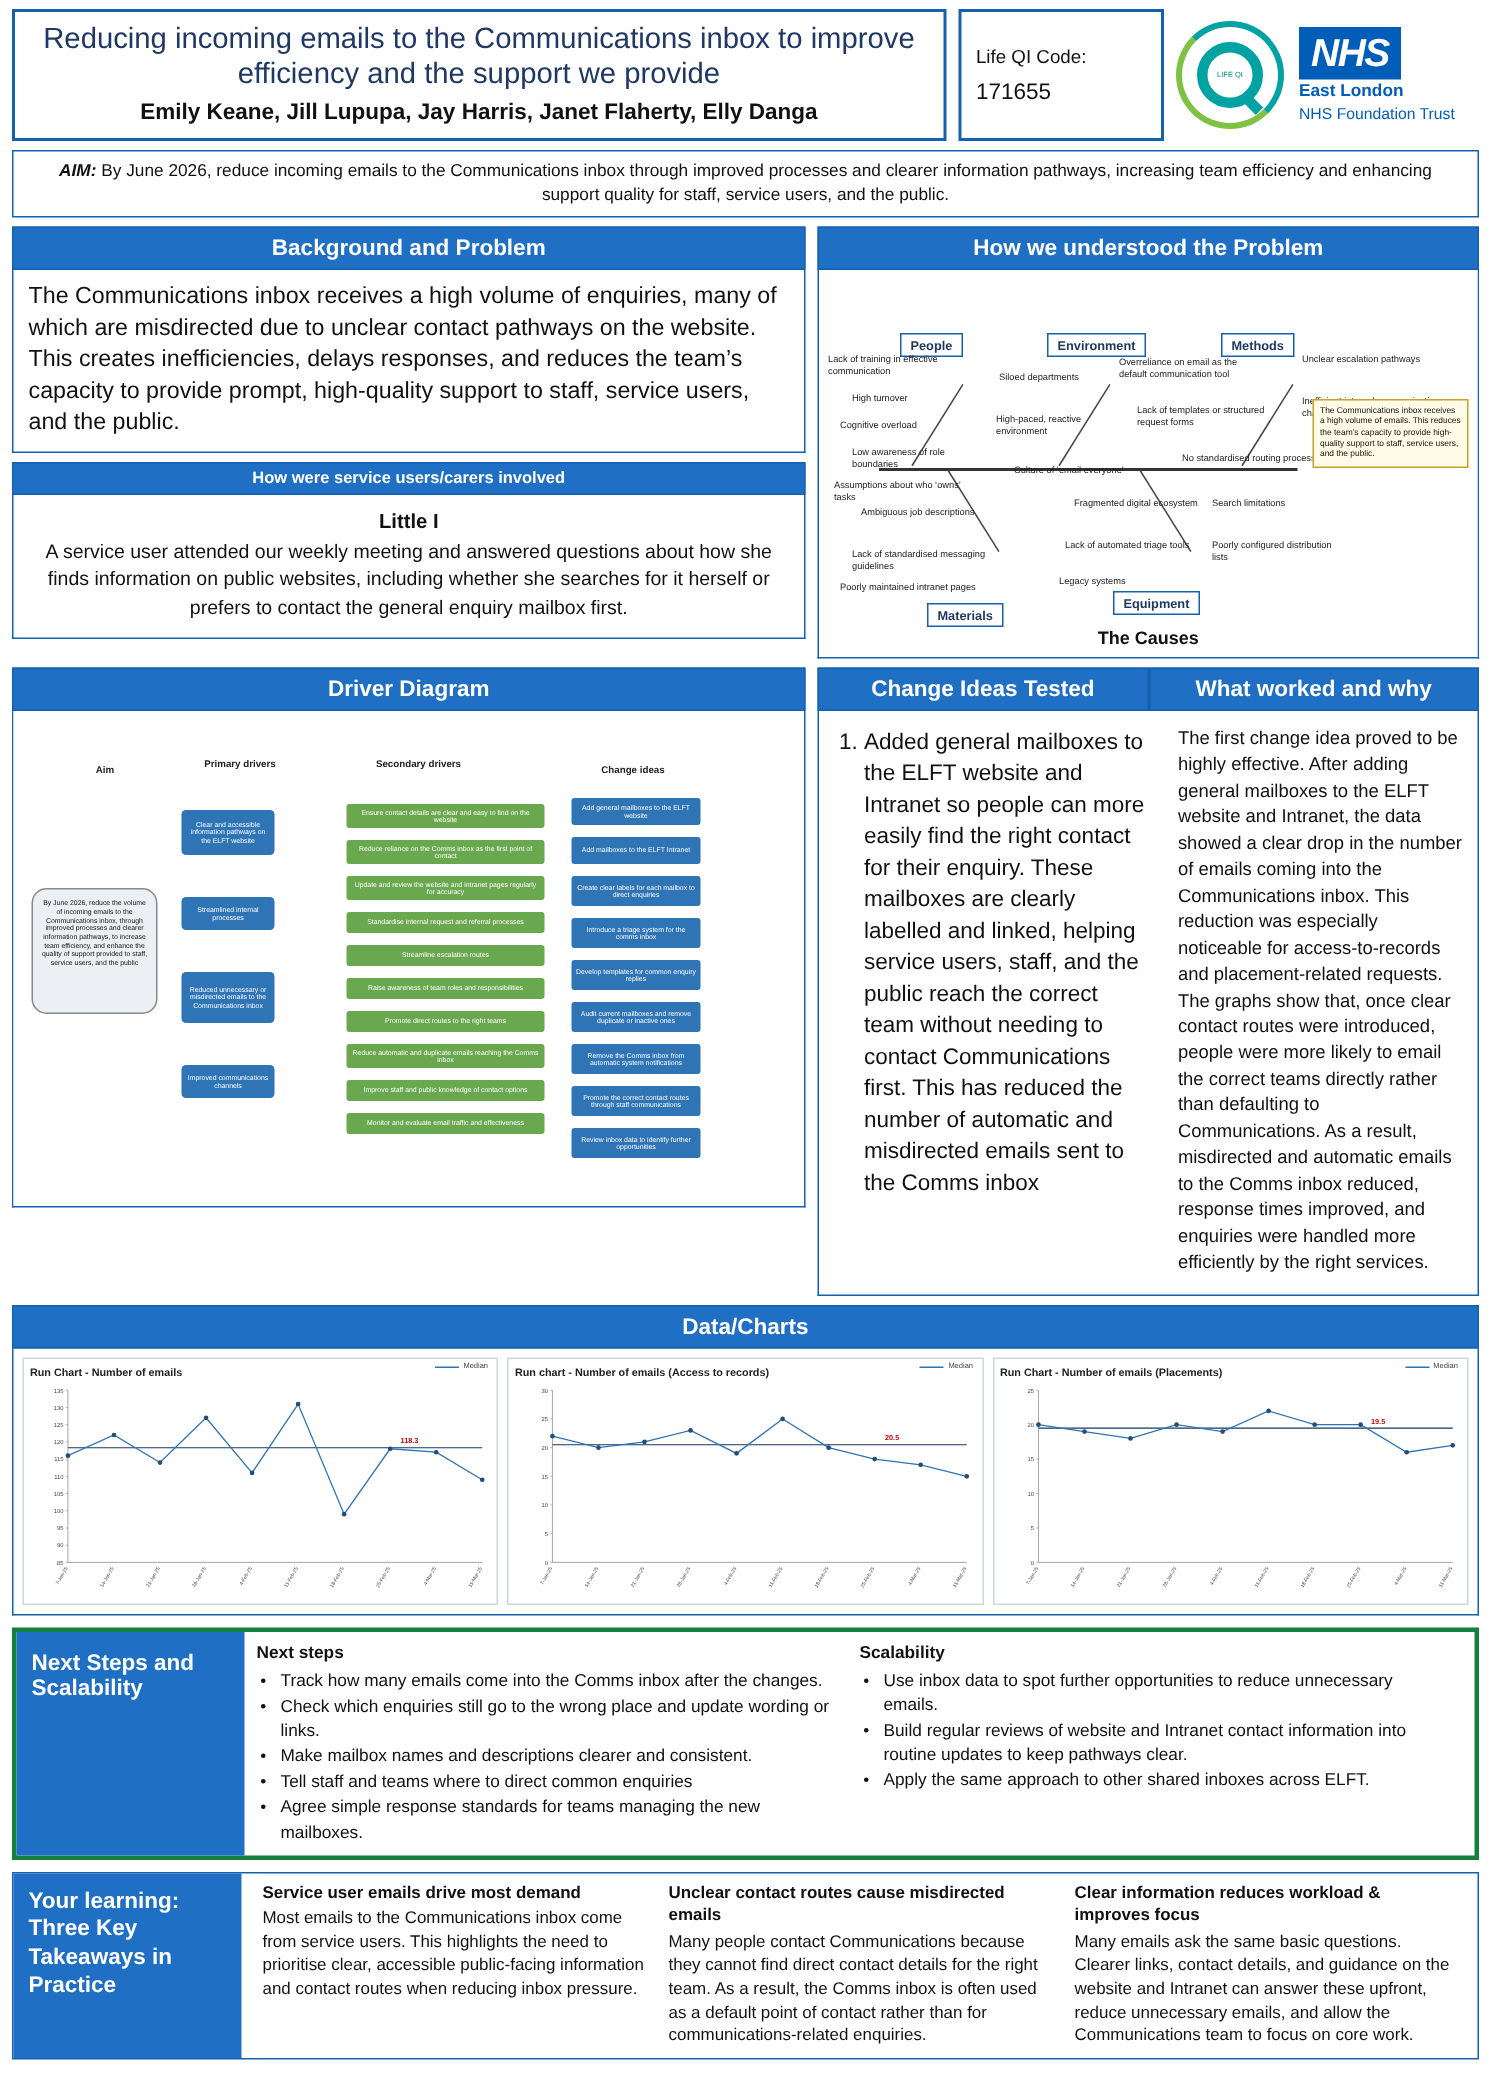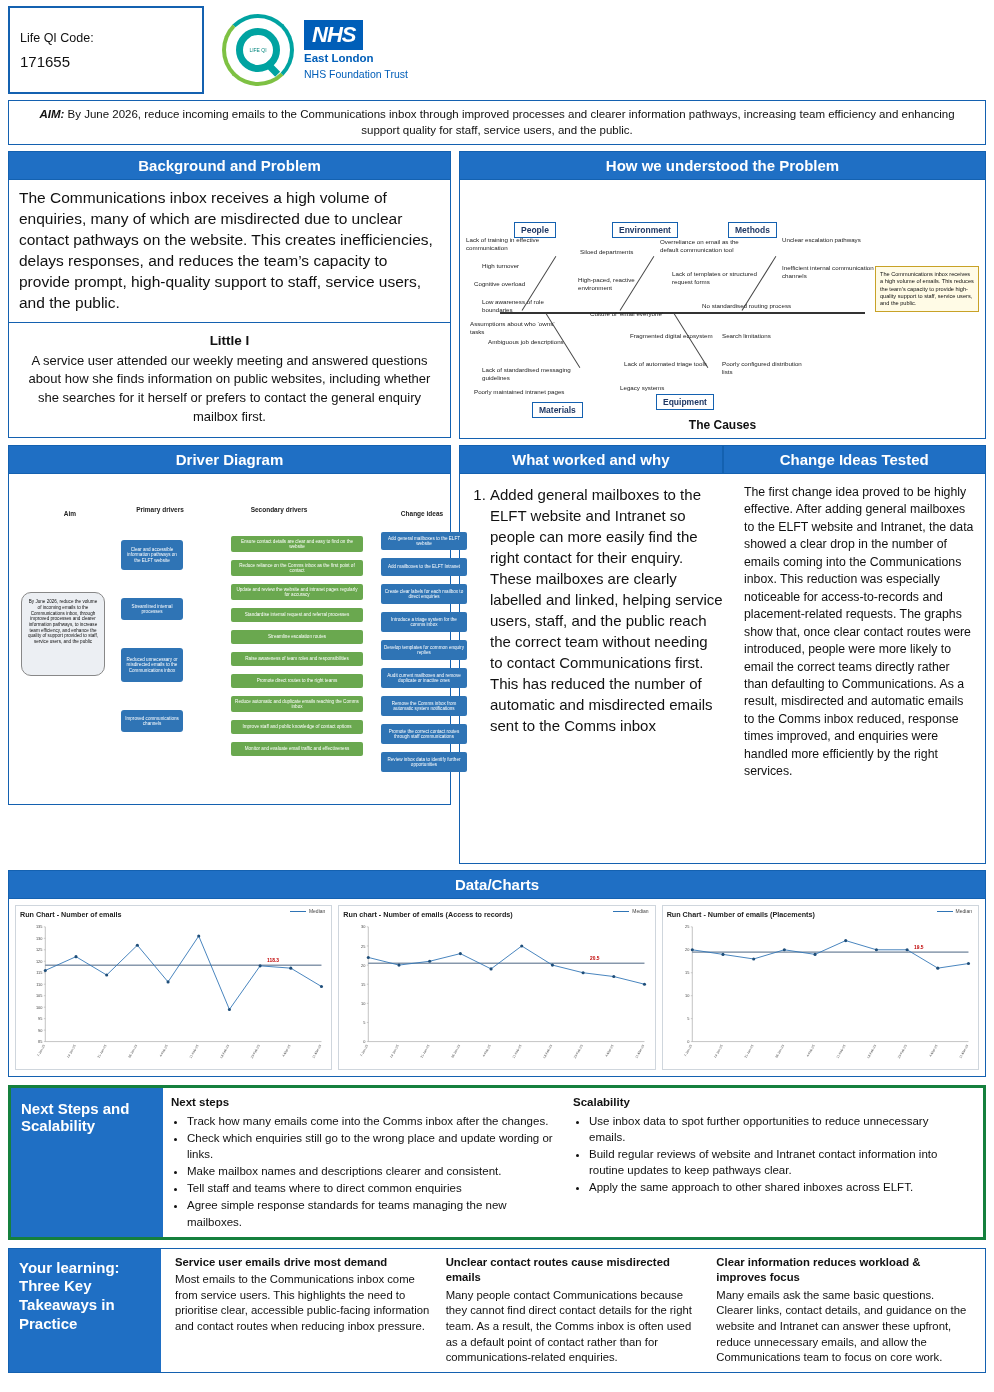--- a/index.html
+++ b/index.html
@@ -51,40 +51,40 @@
   .lifeqi-logo .qtail {
     position:absolute; right:14px; bottom:14px; width:16px; height:7px;
     background:#00a3a1; transform: rotate(45deg);
   }
   .lifeqi-logo .txt {
     position:absolute; inset:0; font-size:5px; color:#00857d;
     display:flex; align-items:center; justify-content:center; text-align:center;
   }
   .nhs-logo { width: 120px; }
   .nhs-blue { background:#005eb8; color:#fff; font-weight:bold; font-style:italic;
-    font-size:22px; letter-spacing:-1px; padding:2px 8px; display:inline-block; }
+    font-size:26px; letter-spacing:-1px; padding:2px 8px; display:inline-block; }
   .nhs-sub { color:#005eb8; font-size:11.5px; font-weight:bold; line-height:1.15; margin-top:2px;}
   .nhs-sub small { font-weight:normal; font-size:10.5px; display:block; }
 
   
   .aim-box {
     margin-top:6px; border:1.5px solid #1461b0; padding:6px 10px;
     font-size: 11.5px; text-align:center; line-height:1.35;
   }
   .aim-box b { font-style:italic; }
 
   
   .bar {
     background:#1f6fc4; color:#fff; text-align:center; font-weight:bold;
     font-size:15px; padding:5px 0; border:1px solid #1461b0;
   }
   .bar.small { font-size:11px; font-weight:bold; padding:4px 0; }
 
   .row { display:flex; gap:8px; margin-top:6px; }
-  .col-left { width: 443px; }
+  .col-left { width: 529px; }
   .col-right { flex:1; }
 
   .panel { border:1px solid #1461b0; }
   .panel-body { padding:8px 10px; }
 
   .bg-text { font-size:15.5px; line-height:1.35; color:#111; }
 
   .su-box { border:1px solid #1461b0; border-top:none; padding:10px 12px; text-align:center; }
   .su-name { font-weight:bold; font-size:13.5px; margin-bottom:4px;}
   .su-text { font-size:13px; line-height:1.45; }
@@ -158,20 +158,24 @@
   .lr-body { flex:1; display:flex; padding:6px 6px; }
   .lr-col { flex:1; padding:0 8px; font-size:11.3px; line-height:1.38; }
   .lr-col h5 { margin:0 0 2px 0; font-size:11.3px; }
 </style>
 </head>
 <body>
 
 <div class="poster">
 
   <div class="header">
+    <div class="title-box">
+      <div class="title-main">Reducing incoming emails to the Communications inbox to improve efficiency and the support we provide</div>
+      <div class="title-authors">Emily Keane, Jill Lupupa, Jay Harris, Janet Flaherty, Elly Danga</div>
+    </div>
     <div class="code-box">
       <div class="code-label">Life QI Code:</div>
       <div class="code-value">171655</div>
     </div>
     <div class="logos">
       <div class="lifeqi-logo">
         <div class="ring"></div>
           <div class="q"></div>
           <div class="qtail"></div>
         <div class="txt">LIFE QI</div>
@@ -191,20 +195,21 @@
   </div>
 
   <div class="row">
     <div class="col-left">
       <div class="bar">Background and Problem</div>
       <div class="panel" style="border-top:none;">
         <div class="panel-body">
           <div class="bg-text">The Communications inbox receives a high volume of enquiries, many of which are misdirected due to unclear contact pathways on the website. This creates inefficiencies, delays responses, and reduces the team’s capacity to provide prompt, high-quality support to staff, service users, and the public.</div>
         </div>
       </div>
+      <div class="bar small" style="margin-top:6px;">How were service users/carers involved</div>
       <div class="su-box">
         <div class="su-name">Little I</div>
         <div class="su-text">A service user attended our weekly meeting and answered questions about how she finds information on public websites, including whether she searches for it herself or prefers to contact the general enquiry mailbox first.</div>
       </div>
     </div>
 
     <div class="col-right">
       <div class="bar">How we understood the Problem</div>
       <div class="panel" style="border-top:none;">
         <div class="fishbone">
@@ -291,22 +296,22 @@
           <div class="dd-box dd-change" style="left:372px; top:194px; height:20px;">Audit current mailboxes and remove duplicate or inactive ones</div>
           <div class="dd-box dd-change" style="left:372px; top:222px; height:20px;">Remove the Comms inbox from automatic system notifications</div>
           <div class="dd-box dd-change" style="left:372px; top:250px; height:20px;">Promote the correct contact routes through staff communications</div>
           <div class="dd-box dd-change" style="left:372px; top:278px; height:20px;">Review inbox data to identify further opportunities</div>
         </div>
       </div>
     </div>
 
     <div class="col-right">
       <div class="two-head">
+        <div class="bar">Change Ideas Tested</div>
         <div class="bar">What worked and why</div>
-        <div class="bar">Change Ideas Tested</div>
       </div>
       <div class="panel" style="border-top:none; height:390px;">
         <div class="ci-body">
           <div class="ci-left">
             <ol>
               <li>Added general mailboxes to the ELFT website and Intranet so people can more easily find the right contact for their enquiry. These mailboxes are clearly labelled and linked, helping service users, staff, and the public reach the correct team without needing to contact Communications first. This has reduced the number of automatic and misdirected emails sent to the Comms inbox</li>
             </ol>
           </div>
           <div class="ci-right">The first change idea proved to be highly effective. After adding general mailboxes to the ELFT website and Intranet, the data showed a clear drop in the number of emails coming into the Communications inbox. This reduction was especially noticeable for access-to-records and placement-related requests. The graphs show that, once clear contact routes were introduced, people were more likely to email the correct teams directly rather than defaulting to Communications. As a result, misdirected and automatic emails to the Comms inbox reduced, response times improved, and enquiries were handled more efficiently by the right services.</div>
         </div>

